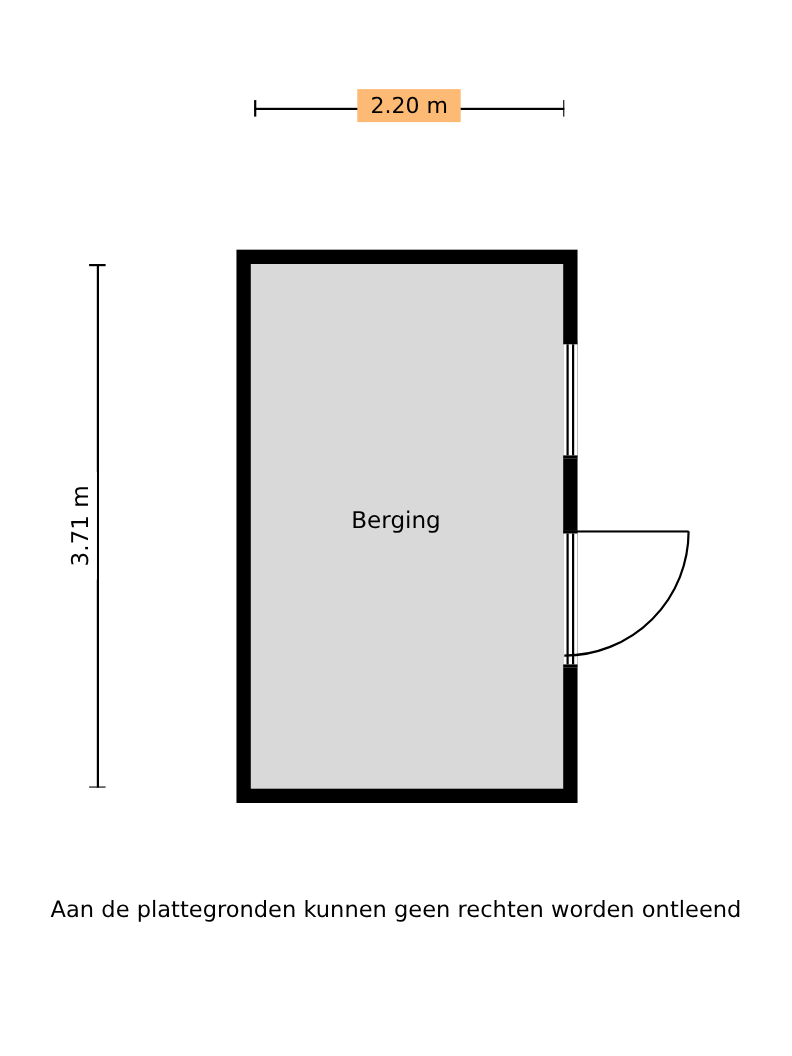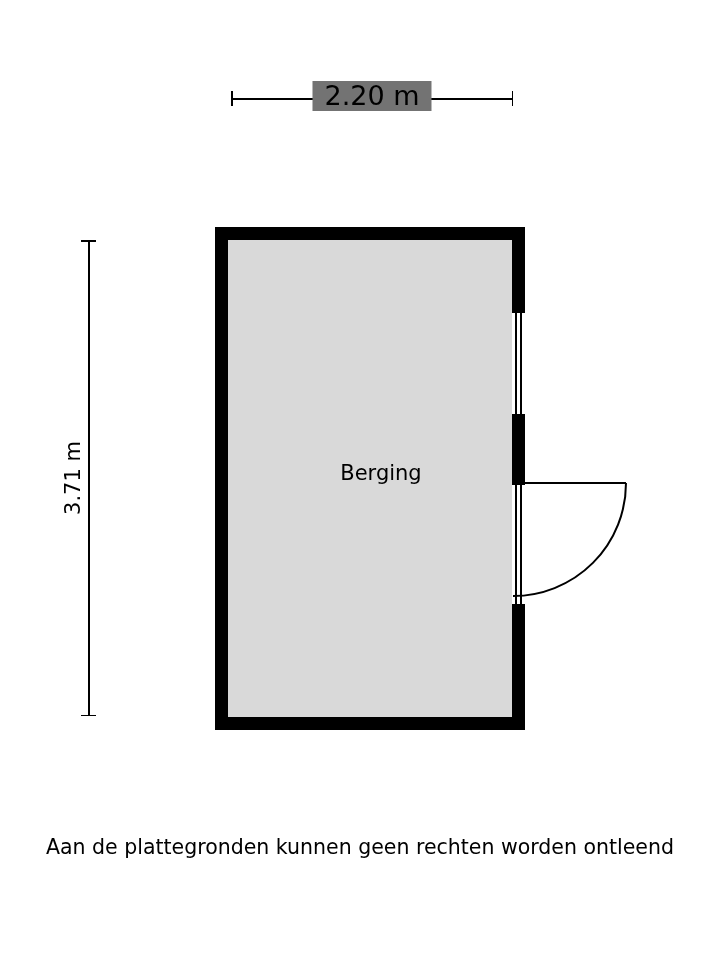--- a/index.html
+++ b/index.html
@@ -44,23 +44,23 @@
     height: 15px;
     background: #000;
   }
   .dim-top .cap.left  { left: 0px; }
   .dim-top .cap.right { right: 0px; }
   .dim-top .label {
     position: absolute;
     left: 50%;
     top: -17px;
     transform: translateX(-50%);
-    background: #737373;
+    background: #fdba74;
     padding: 0 12px;
-    font-size: 27px;
+    font-size: 20px;
     color: #000;
     white-space: nowrap;
     line-height: 30px;
   }
 
   
   .dim-left {
     position: absolute;
     left: 88px;
     top: 240px;
@@ -115,21 +115,20 @@
   }
   .room-label {
     position: absolute;
     left: 0;
     top: 232px;
     width: 290px;
     text-align: center;
     font-size: 21px;
     color: #000;
     line-height: 28px;
-    margin-left: 21px;
   }
 
   
   .window {
     position: absolute;
     right: 0px;
     width: 13px;
     background: #ffffff;
     box-sizing: border-box;
     border-top: 3px solid #000;
@@ -164,21 +163,20 @@
   }
   .door svg { display: block; }
 
   
   .footer {
     position: absolute;
     left: 0;
     top: 812px;
     width: 720px;
     text-align: center;
-    margin-top: 20px;
   }
   .footer .line1 {
     font-size: 20.5px;
     color: #000;
     line-height: 30px;
     white-space: nowrap;
   }
   .footer .line2 {
     font-size: 20.5px;
     color: #000;

